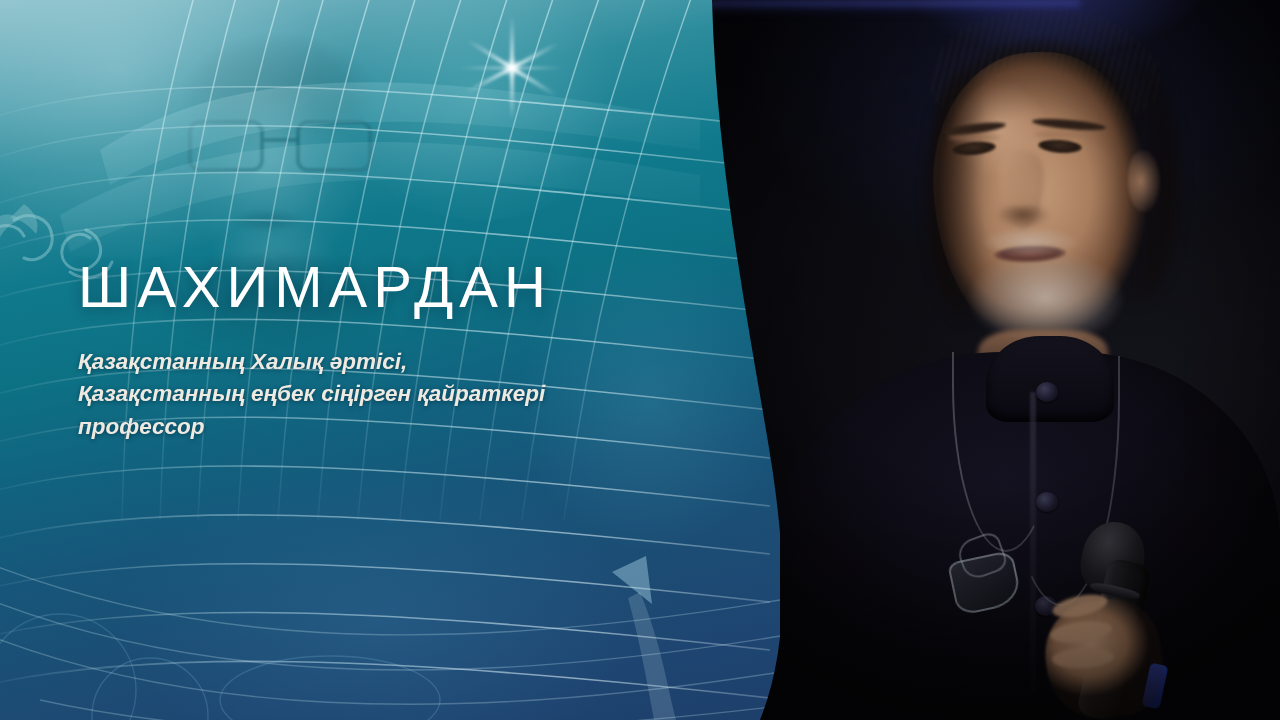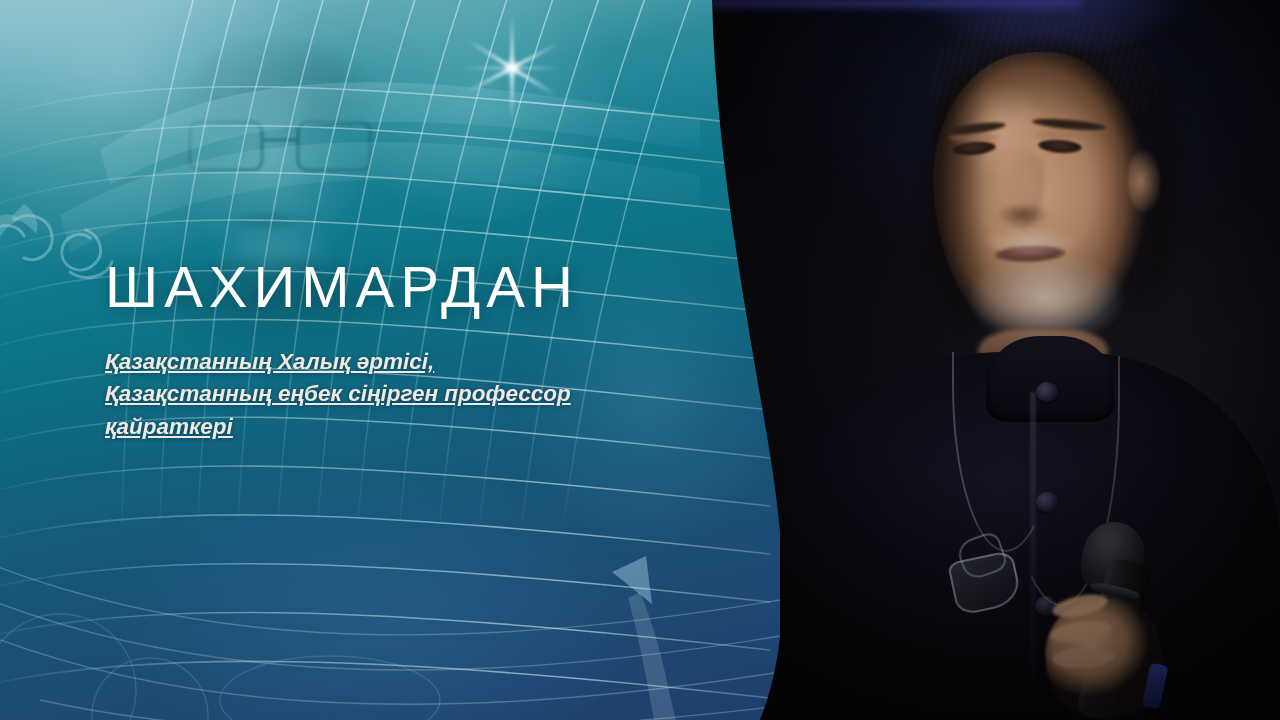--- a/index.html
+++ b/index.html
@@ -265,36 +265,36 @@
            background:linear-gradient(180deg, rgba(255,255,255,0), rgba(240,250,255,.85) 50%, rgba(255,255,255,0));
            filter:blur(1.6px); }
   .sp-ray.r2{ transform:rotate(62deg); }
   .sp-ray.r3{ transform:rotate(-58deg); }
   .sp-ray.r4{ transform:rotate(90deg); width:3px; opacity:.6; }
 
   
   .ornament{ position:absolute; left:-26px; top:186px; width:150px; height:120px; opacity:.6; }
 
   
-  .textblock{ position:absolute; left:78px; top:258px; width:620px;margin-left:27px; }
+  .textblock{ position:absolute; left:78px; top:258px; width:620px; }
   .name-first{
     font-size:58px; line-height:1.0; letter-spacing:6px; font-weight:400;
     color:#ffffff; text-shadow:0 2px 14px rgba(0,40,60,.45);
   }
   .name-last{
     margin-top:12px;
     font-size:92px; line-height:1.0; letter-spacing:5px; font-weight:400;
     color:#ffffff; text-shadow:0 3px 18px rgba(0,40,60,.5);
   }
   .subtitle{
     margin-top:30px;
     font-size:22.5px; line-height:1.44; font-weight:700; font-style:italic;
     color:#efeae1; text-shadow:0 1px 4px rgba(0,30,50,.55);
   }
-  .subtitle div{ white-space:nowrap;text-decoration:underline; }
+  .subtitle div{ white-space:nowrap; }
 </style>
 </head>
 <body>
 
 <div class="stage">
 
   <div class="photo-layer">
     <div class="photo-bg"></div>
     <div class="photo-topglow"></div>
 
@@ -451,18 +451,18 @@
         <path d="M4,56 C 14,30 34,22 46,34 C 30,40 22,54 20,72 Z"></path>
         <path d="M50,18 C 62,26 66,38 62,48 C 54,38 44,32 36,32 Z"></path>
       </g>
     </svg>
   </div>
 
   <div class="textblock">
     <div class="name-first">ШАХИМАРДАН</div>
     <div class="subtitle">
       <div>Қазақстанның Халық әртісі,</div>
-      <div>Қазақстанның еңбек сіңірген профессор</div>
-      <div>қайраткері</div>
+      <div>Қазақстанның еңбек сіңірген қайраткері</div>
+      <div>профессор</div>
     </div>
   </div>
 
 </div>
 
 </body></html>

